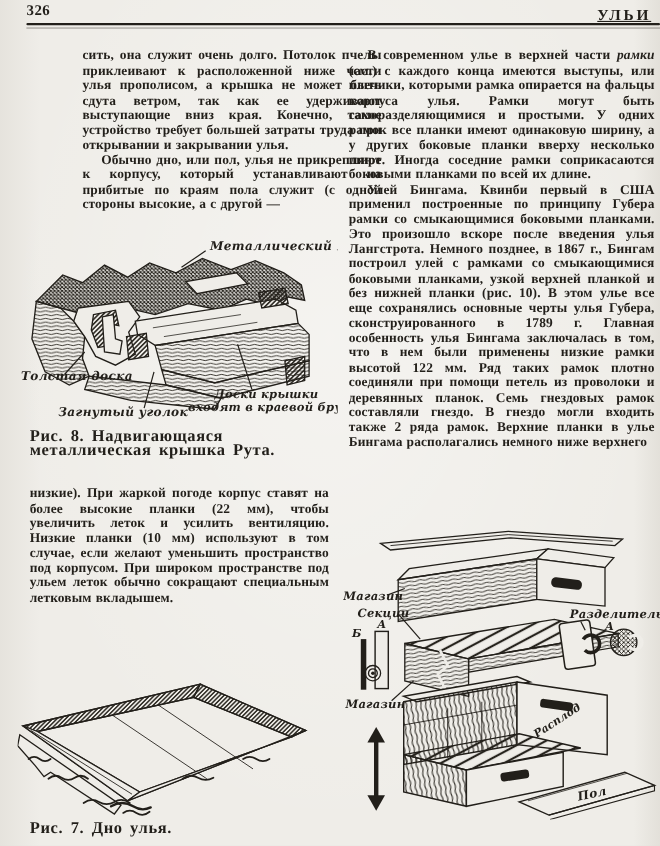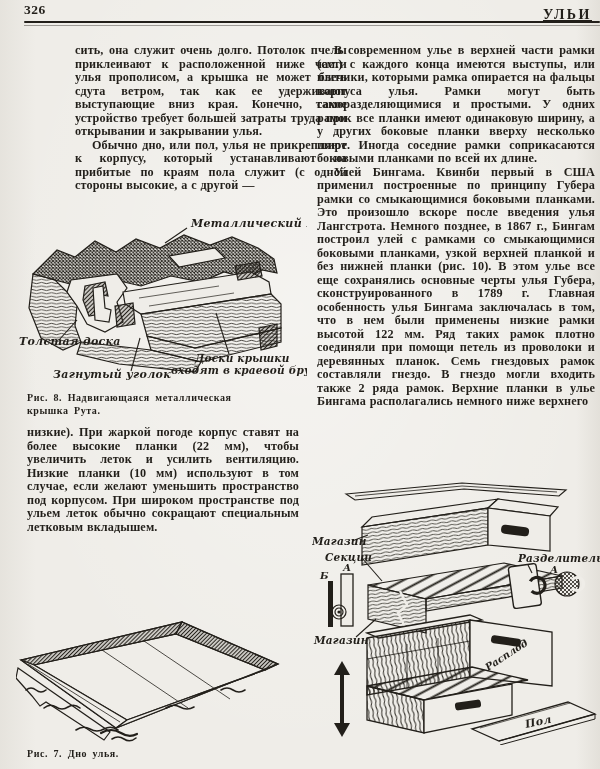--- a/index.html
+++ b/index.html
@@ -14,22 +14,22 @@
   }
   .abs{position:absolute;}
   .pagenum{left:24px;top:2px;font-size:13.5px;font-weight:700;letter-spacing:.5px;text-align:right;}
   .runhead{right:8px;top:7px;font-size:14px;font-weight:700;letter-spacing:2.5px;text-decoration:underline;}
   .rule{left:24px;top:21px;width:576px;height:2.2px;background:#221f1a;border-radius:1px;}
   .rule-b{left:24px;top:24.6px;width:576px;height:1px;background:rgba(34,31,26,.4);}
   .bt{font-size:12.2px;line-height:13.5px;font-weight:700;text-align:justify;
       letter-spacing:.12px;word-spacing:.6px;}
   .bt p{margin:0;}
   .ind{text-indent:17px;}
-  .em-run{}
-  .caption{font-size:10px;line-height:13px;font-weight:700;letter-spacing:.55px;word-spacing:2.5px;}
+  .em-run{font-style:italic;}
+  .caption{font-size:15px;line-height:13px;font-weight:700;letter-spacing:.55px;word-spacing:2.5px;}
   .figsvg{display:block;}
   svg text{fill:#221f1a;}
   .lbl{font-family:"DejaVu Serif", serif;font-style:italic;font-weight:700;font-size:11px;letter-spacing:.3px;}
   .lbl-s{font-family:"DejaVu Serif", serif;font-style:italic;font-weight:700;font-size:10.5px;letter-spacing:.2px;}
   .lbl-xs{font-family:"DejaVu Serif", serif;font-style:italic;font-weight:700;font-size:10px;}
 </style>
 </head>
 <body>
 
 <div class="page">
@@ -88,21 +88,21 @@
     </g>
     <text class="lbl" x="172" y="17">Металлический лист</text>
     <text class="lbl" x="0" y="135">Толстая доска</text>
     <text class="lbl" x="34" y="168">Загнутый уголок</text>
     <text class="lbl-s" x="176" y="152">Доски крышки</text>
     <text class="lbl-s" x="152" y="164">входят в краевой брусок</text>
   </svg>
 
   <div class="abs caption" style="left:27px;top:391px;width:250px;">Рис. 8. Надвигающаяся металлическая крышка Рута.</div>
 
-  <div class="abs bt" style="left:27px;top:426px;width:272px;">
+  <div class="abs bt" style="left:27px;top:442px;width:272px;">
     <p>низкие). При жаркой погоде корпус ставят на более высокие планки (22 мм), чтобы увеличить леток и усилить вентиляцию. Низкие планки (10 мм) используют в том случае, если желают уменьшить пространство под корпусом. При широком пространстве под ульем леток обычно сокращают специальным летковым вкладышем.</p>
   </div>
 
   <svg class="abs figsvg" style="left:16px;top:612px;" width="290" height="132" viewBox="0 0 290 132">
     <defs>
       <pattern id="f9d" width="2.8" height="2.8" patternUnits="userSpaceOnUse" patternTransform="rotate(45)">
         <line x1="1.4" y1="0" x2="1.4" y2="2.8" stroke="#26231d" stroke-width="1.3"></line>
       </pattern>
     </defs>
     <g stroke="#221f1a" stroke-width="1.2">

